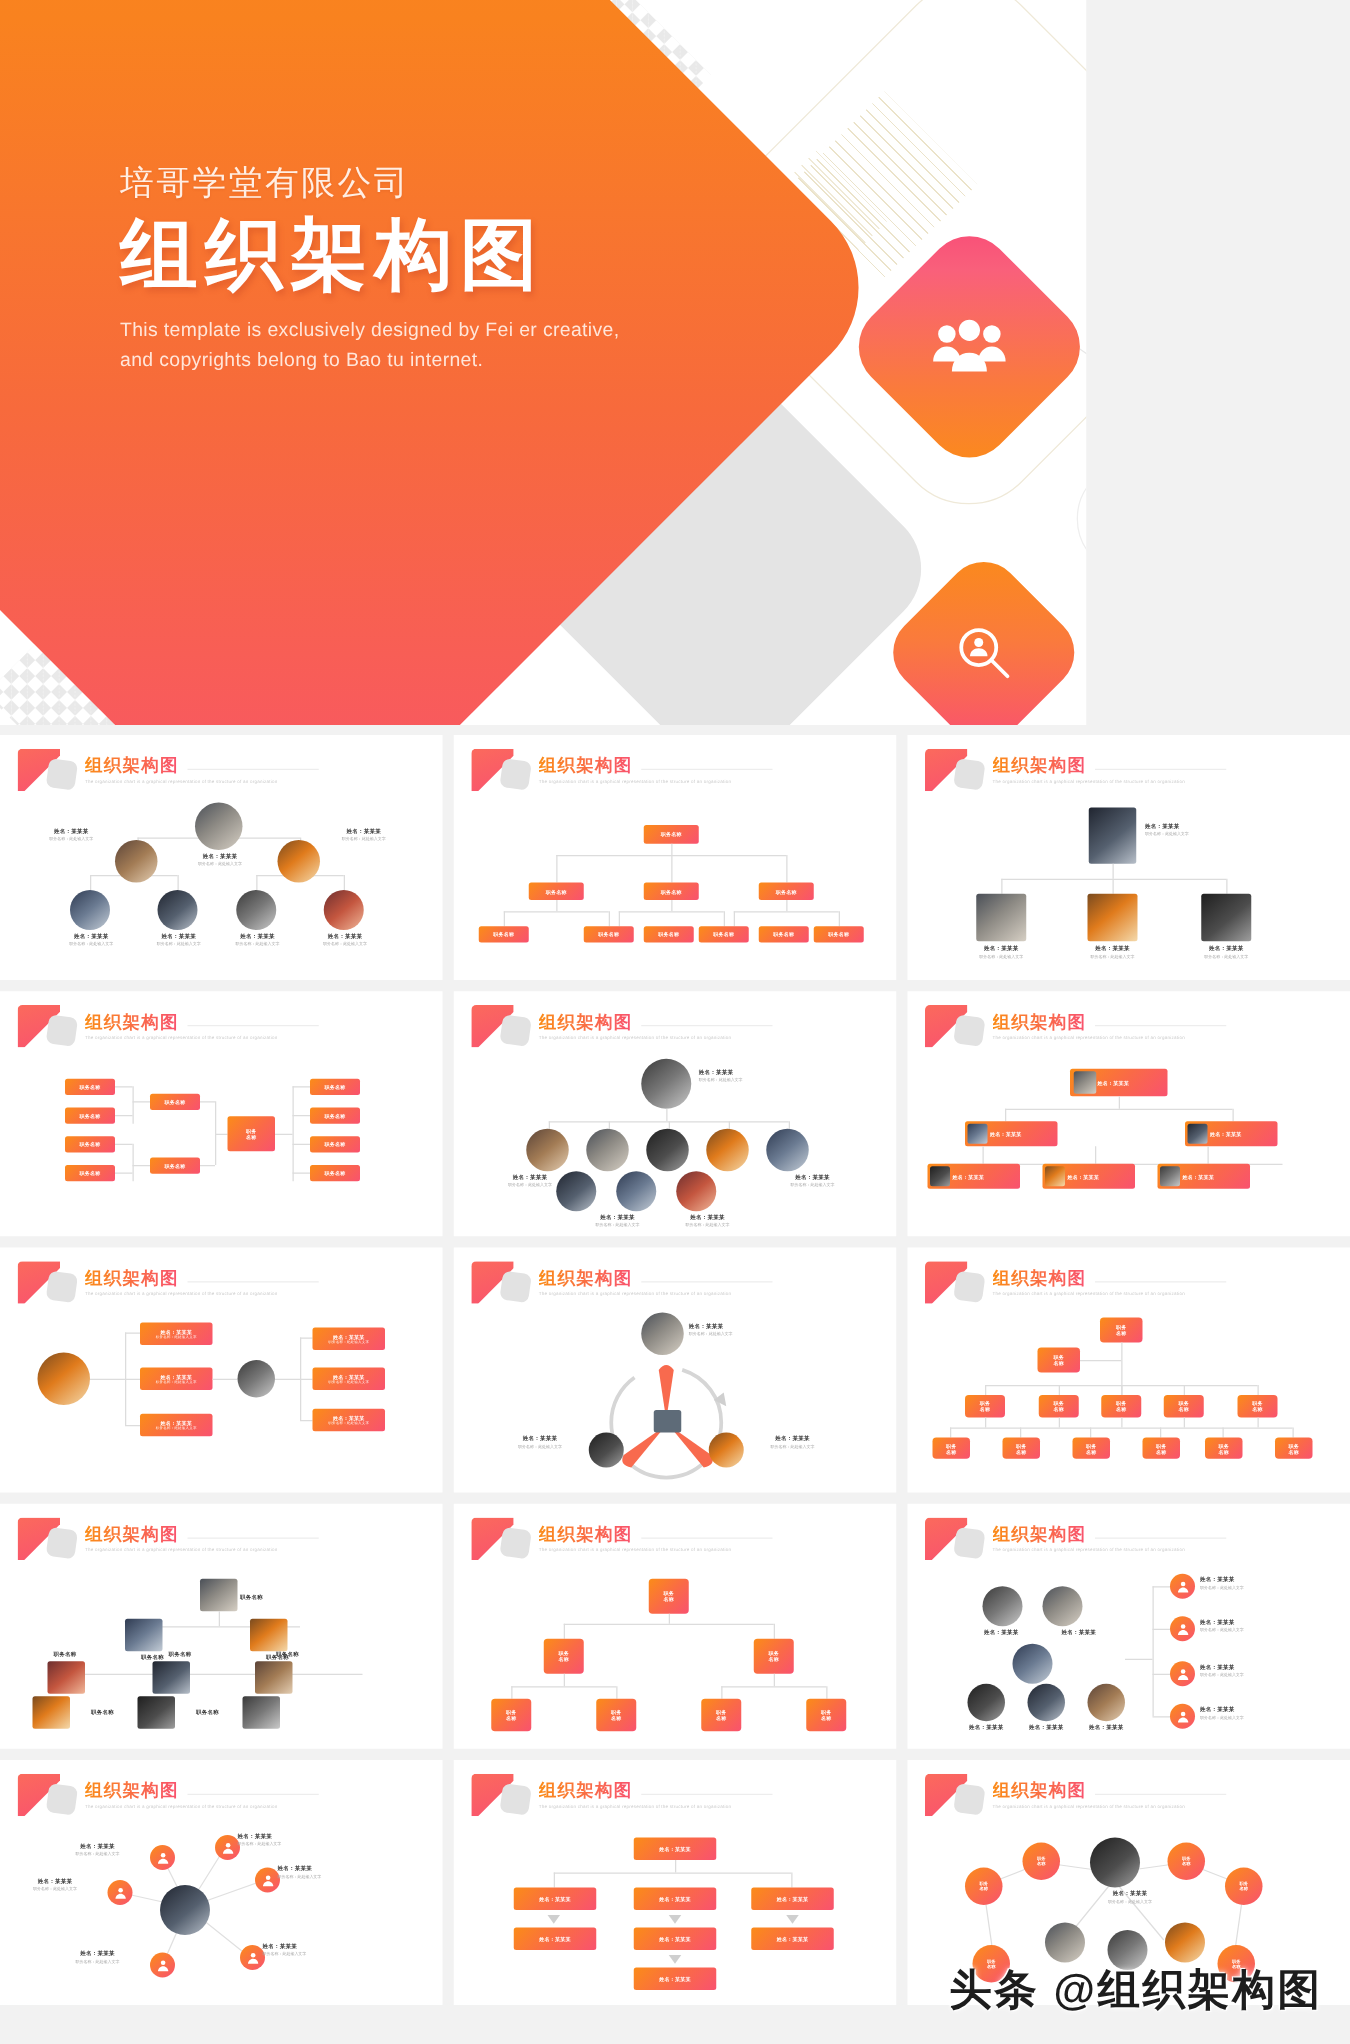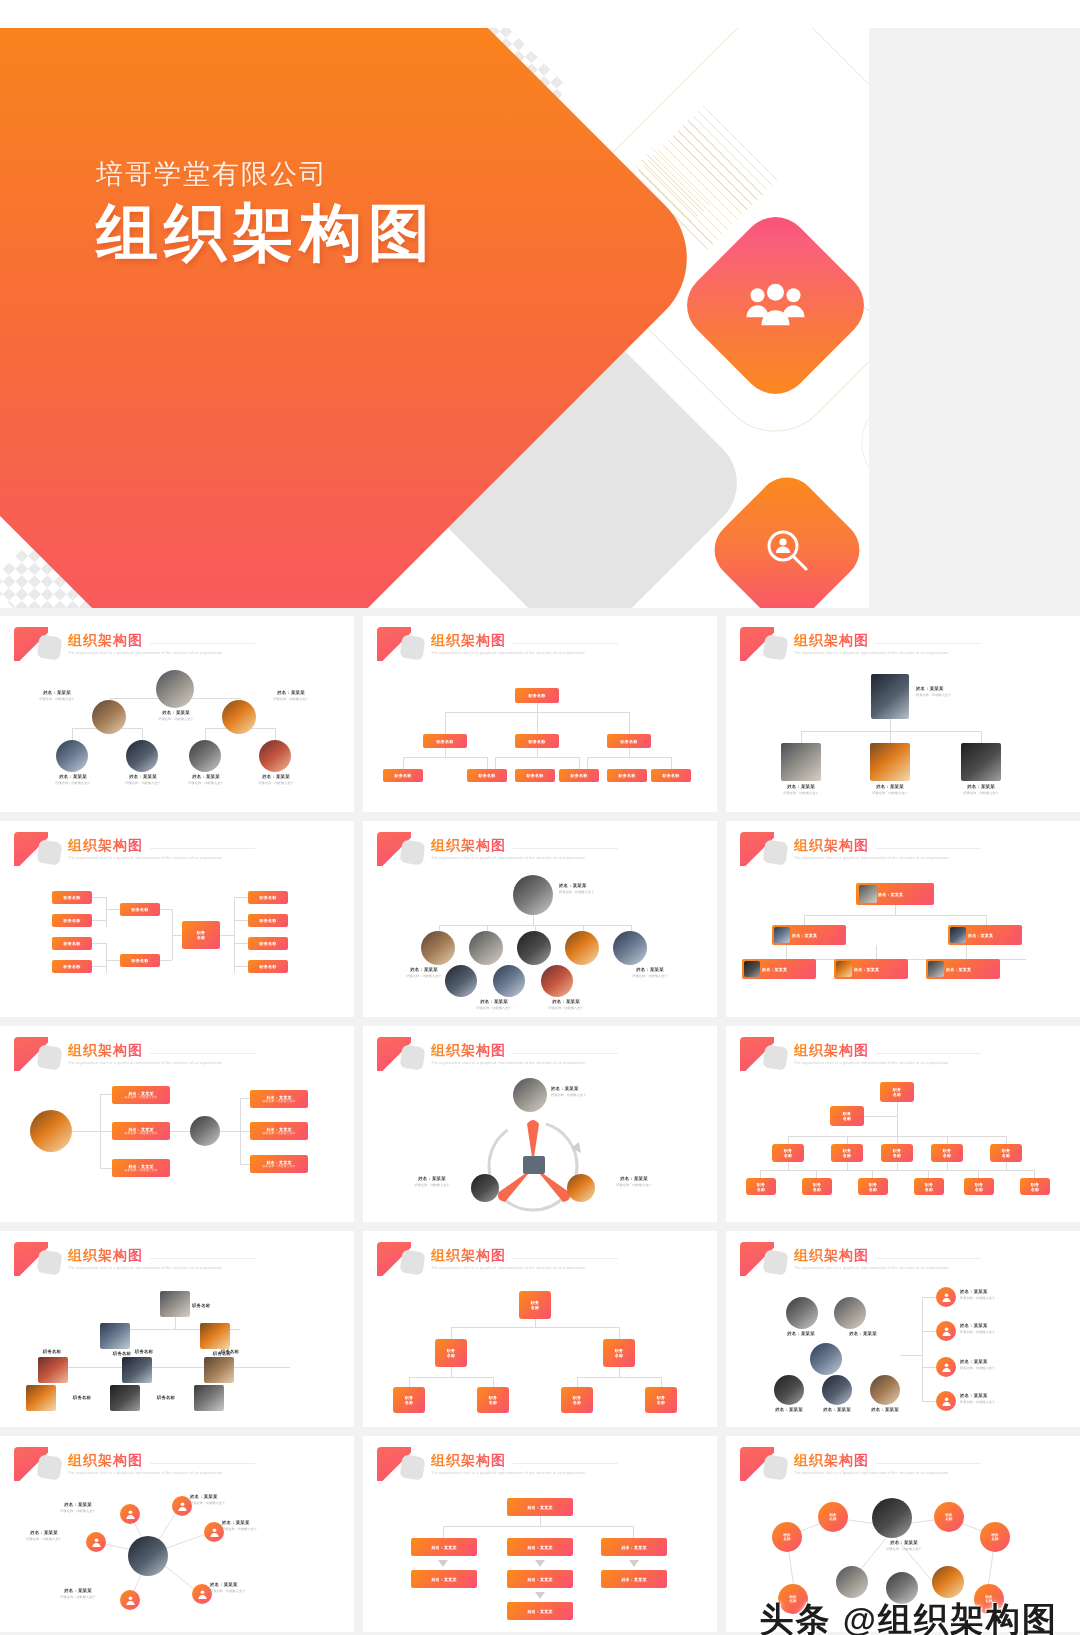--- a/index.html
+++ b/index.html
@@ -7,21 +7,21 @@
     width: 1080px; height: 1635px;
     background: #ffffff;
     font-family: "Liberation Sans", "DejaVu Sans", sans-serif;
     overflow: hidden;
   }
   .page { position: relative; width: 1080px; height: 1635px; background: #f2f2f2; }
 
   
   .hero {
     position: relative; width: 869px; height: 580px;
-    background: #ffffff; overflow: hidden; margin-top: 28px;
+    background: #ffffff; overflow: hidden;
   }
   .checker {
     position: absolute;
     background-image:
       linear-gradient(45deg, #d8d8d8 25%, transparent 25%, transparent 75%, #d8d8d8 75%),
       linear-gradient(45deg, #d8d8d8 25%, transparent 25%, transparent 75%, #d8d8d8 75%);
     background-size: 18px 18px;
     background-position: 0 0, 9px 9px;
     opacity: .55;
   }
@@ -198,20 +198,21 @@
     <div class="hatch"></div>
     <div class="hatch2"></div>
     <div class="thin-line tl-1"></div>
     <div class="thin-line tl-2"></div>
 
     <div class="hero-diamond"></div>
 
     <div class="hero-text">
       <div class="hero-company">培哥学堂有限公司</div>
       <div class="hero-title">组织架构图</div>
+      <div class="hero-sub">This template is exclusively designed by Fei er creative, and copyrights belong to Bao tu internet.</div>
     </div>
 
     <div class="icon-diamond icd-team">
       <svg width="62" height="46" viewBox="0 0 62 46" fill="#ffffff">
         <circle cx="13" cy="12" r="7"></circle>
           <path d="M2 34c0-7 5-12 11-12s11 5 11 12z"></path>
         <circle cx="49" cy="12" r="7"></circle>
           <path d="M38 34c0-7 5-12 11-12s11 5 11 12z"></path>
         <circle cx="31" cy="9" r="8.5"></circle>
           <path d="M17 42c0-9 6-15 14-15s14 6 14 15z"></path>

